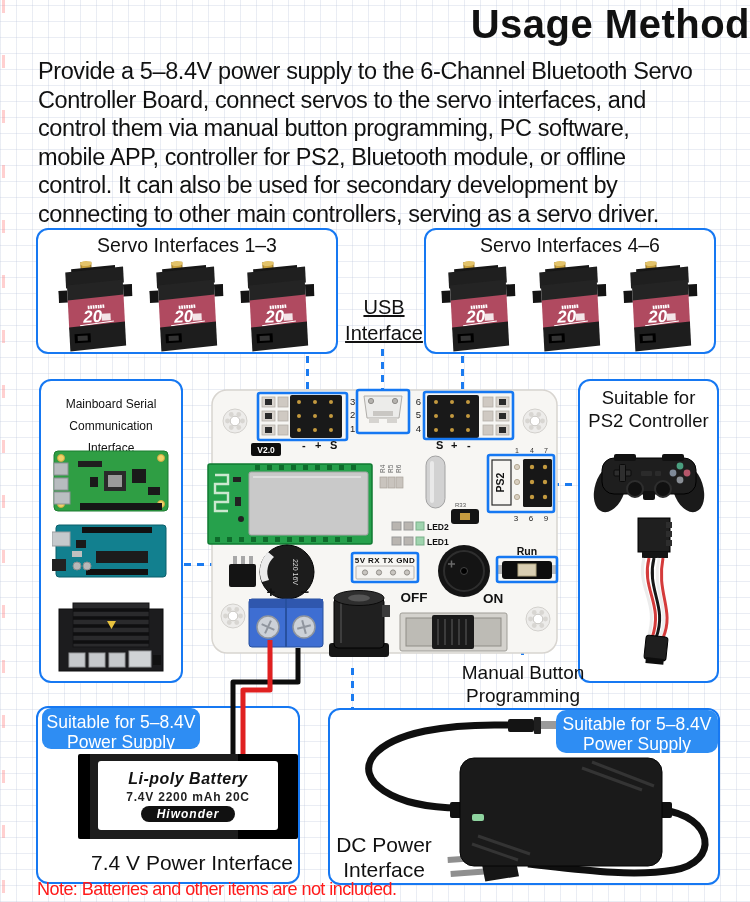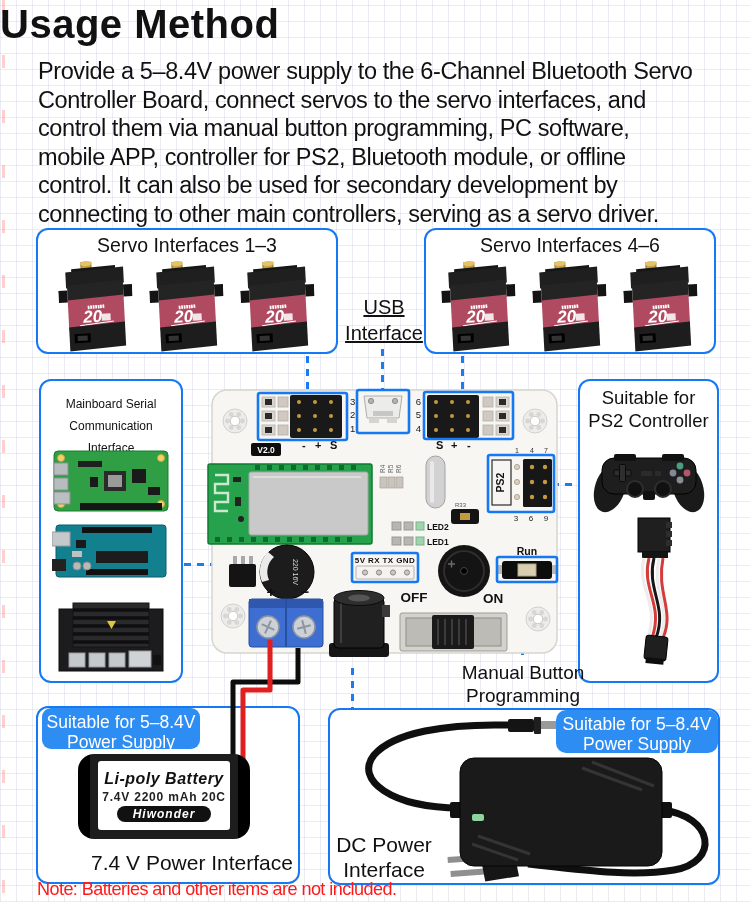--- a/index.html
+++ b/index.html
@@ -3,34 +3,34 @@
 <meta charset="utf-8">
 <style>
   html,body{margin:0;padding:0;}
   #page{position:relative;width:750px;height:902px;overflow:hidden;
     font-family:"Liberation Sans",sans-serif;color:#111;background-color:#fff;
     background-image:
       repeating-linear-gradient(0deg, rgba(185,195,218,.30) 0 1px, transparent 1px 16px),
       repeating-linear-gradient(90deg, rgba(185,195,218,.30) 0 1px, transparent 1px 16px);}
   .abs{position:absolute;}
   .pre{white-space:pre-line;}
-  #title{left:0;top:2px;width:750px;text-align:left;font-size:40px;font-weight:bold;letter-spacing:.5px;}
+  #title{left:0;top:2px;width:750px;text-align:right;font-size:40px;font-weight:bold;letter-spacing:.5px;}
   #intro{left:38px;top:57px;width:690px;font-size:23.5px;line-height:28.6px;letter-spacing:-0.4px;}
   .bluebox{border:2.5px solid #1678f2;border-radius:12px;background:#fff;box-sizing:border-box;}
   .boxlabel{text-align:center;font-size:19.5px;line-height:22px;}
   .badge{background:#2e8df3;color:#fff;border-radius:9px;text-align:center;
     font-size:17.5px;line-height:20px;padding-top:4px;box-sizing:border-box;}
   .vdash{width:3px;background:repeating-linear-gradient(180deg,#1b7bf0 0 7px,transparent 7px 13px);}
   .hdash{height:3px;background:repeating-linear-gradient(90deg,#1b7bf0 0 7px,transparent 7px 13px);}
   .servo-row{display:flex;justify-content:center;gap:17px;margin-top:3px;}
   .caption{font-size:21px;text-align:center;}
   #note{left:37px;top:878px;font-size:19px;color:#ff1a1a;letter-spacing:-0.6px;transform:scaleX(.95);transform-origin:left;}
   #margin-marks{left:2px;top:0;bottom:0;width:3px;
     background:repeating-linear-gradient(180deg,rgba(255,120,120,.35) 0 13px,transparent 13px 55px);}
-  .batt{background:linear-gradient(90deg,#000 0 12px,#1d1d1d 12px 160px,#000 160px);border-radius:16px;}
+  .batt{background:linear-gradient(90deg,#000 0 12px,#1d1d1d 12px 160px,#000 160px);border-radius:2px;padding-left:48px;}
   .batt-label{position:absolute;left:20px;right:20px;top:7px;bottom:9px;background:#fff;border-radius:3px;
     display:flex;flex-direction:column;align-items:center;justify-content:center;gap:2px;}
   .batt-name{font-weight:bold;font-style:italic;font-size:16px;letter-spacing:.5px;}
   .batt-spec{font-weight:bold;font-size:12px;letter-spacing:.8px;color:#222;}
   .batt-brand{background:#111;color:#fff;border-radius:9px;padding:1px 16px;font-weight:bold;font-style:italic;font-size:12px;letter-spacing:1px;}
   svg text{font-family:"Liberation Sans",sans-serif;}
 </style>
 </head>
 <body>
 

